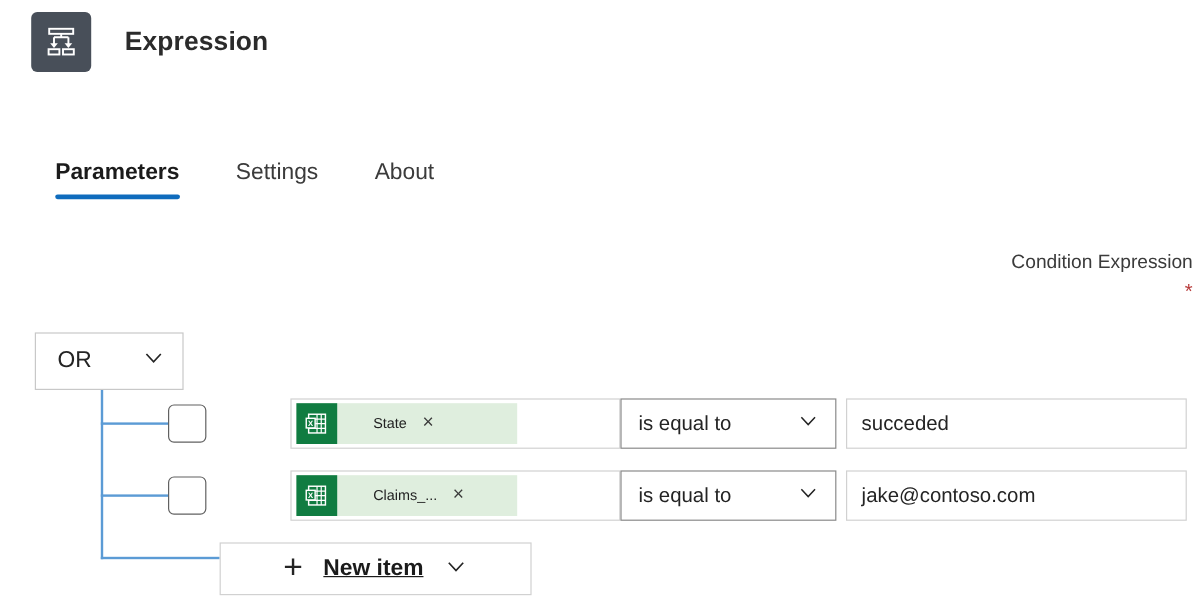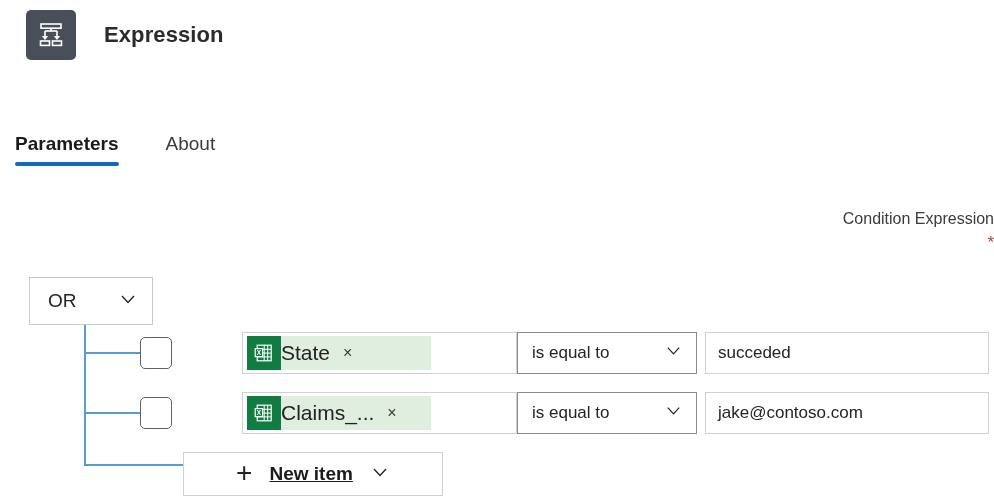--- a/index.html
+++ b/index.html
@@ -41,21 +41,21 @@
     font-weight: 600;
     color: #2b2b2b;
     letter-spacing: .1px;
     white-space: nowrap;
   }
 
   
   .tabs {
     display: flex;
     align-items: flex-end;
-    padding-left: 15px;
+    padding-left: 46px;
     margin-top: 66px;
     height: 42px;
   }
   .tab {
     position: relative;
     font-size: 19px;
     color: #3b3b3b;
     padding: 0 0 11px 0;
     margin-right: 47px;
     white-space: nowrap;
@@ -181,22 +181,23 @@
   .token-icon {
     width: 34px;
     height: 34px;
     background: #107c41;
     display: flex;
     align-items: center;
     justify-content: center;
     flex: 0 0 auto;
   }
   .token-text {
-    font-size: 21px;
+    font-size: 12px;
     color: #222;
+    margin-left: 30px;
     white-space: nowrap;
   }
   .token-x {
     margin-left: 9px;
     font-size: 16px;
     color: #3b3b3b;
     line-height: 1;
     cursor: pointer;
     padding: 2px 4px;
   }
@@ -279,20 +280,21 @@
       <polygon points="21,20 17.8,16 24.2,16" fill="#ffffff"></polygon>
       <rect x="4.5" y="21" width="9" height="4.4" fill="none" stroke="#ffffff" stroke-width="1.6"></rect>
       <rect x="16.5" y="21" width="9" height="4.4" fill="none" stroke="#ffffff" stroke-width="1.6"></rect>
     </svg>
   </div>
   <div class="app-title">Expression</div>
 </div>
 
 <div class="tabs">
   <div class="tab active">Parameters</div>
+  <div class="tab">Settings</div>
   <div class="tab">About</div>
 </div>
 
 <div class="field-label">
   <span>Condition Expression</span>
   <span class="req-asterisk">*</span>
 </div>
 
 <div class="builder">
 

